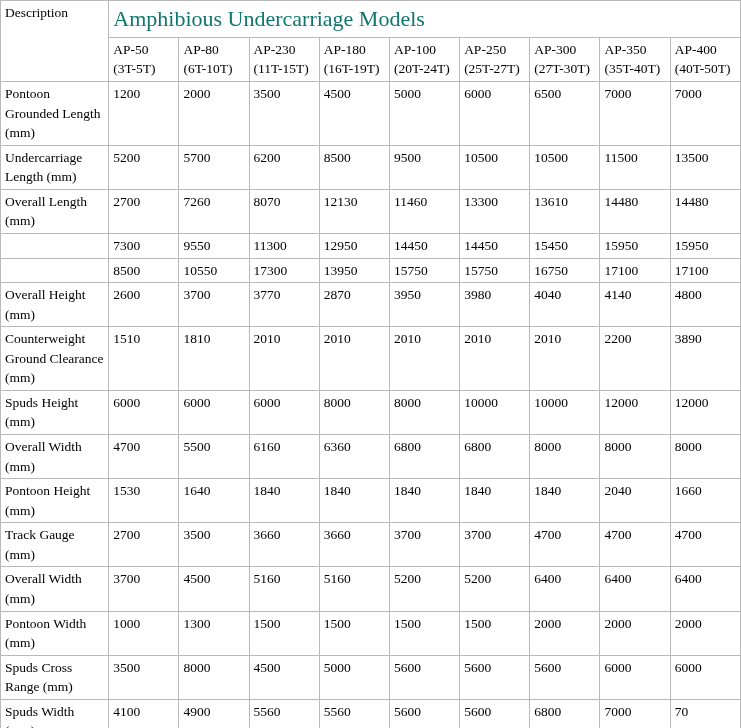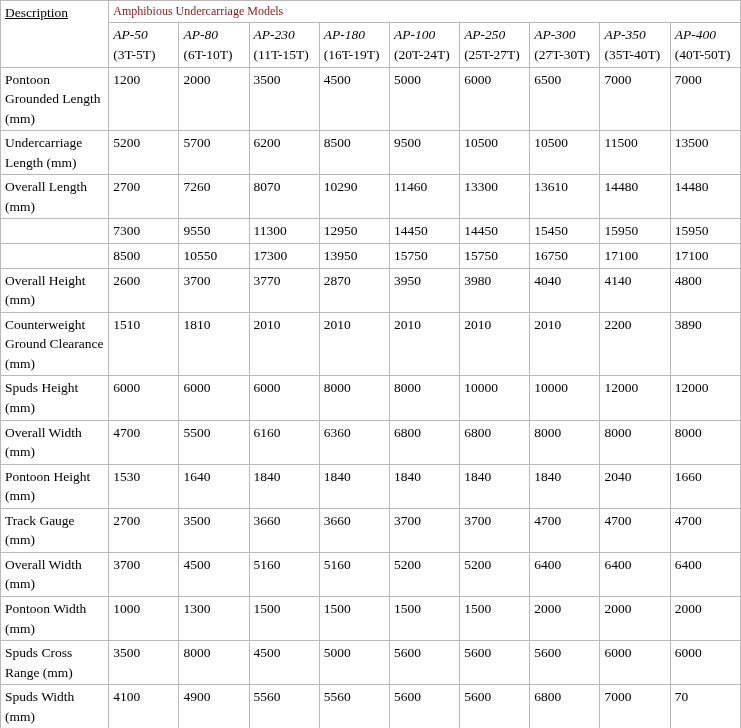--- a/index.html
+++ b/index.html
@@ -29,38 +29,36 @@
     text-align: left;
     overflow: hidden;
     white-space: normal;
     word-break: break-word;
   }
   col.c-desc { width: 108px; }
   col.c-model { width: 70px; }
 
   .title-cell {
     text-align: center;
-    color: #7f1d1d;
-    font-size: 12px;
+    color: #0f766e;
+    font-size: 22px;
     font-weight: bold;
     vertical-align: middle;
     padding-top: 6px;
     padding-bottom: 6px;
   }
   .desc-head {
     vertical-align: top;
-    text-decoration: underline;
   }
   .model-head {
     vertical-align: bottom;
     padding-bottom: 2px;
   }
   .model-name {
     display: block;
-    font-style: italic;
   }
   .model-tonnage {
     display: block;
   }
   .row-label { }
   .val { }
 </style>
 </head>
 <body>
 
@@ -144,21 +142,21 @@
       <td class="val">10500</td>
       <td class="val">10500</td>
       <td class="val">11500</td>
       <td class="val">13500</td>
     </tr>
     <tr>
       <td class="row-label">Overall Length (mm)</td>
       <td class="val">2700</td>
       <td class="val">7260</td>
       <td class="val">8070</td>
-      <td class="val">10290</td>
+      <td class="val">12130</td>
       <td class="val">11460</td>
       <td class="val">13300</td>
       <td class="val">13610</td>
       <td class="val">14480</td>
       <td class="val">14480</td>
     </tr>
     <tr>
       <td class="row-label"></td>
       <td class="val">7300</td>
       <td class="val">9550</td>

